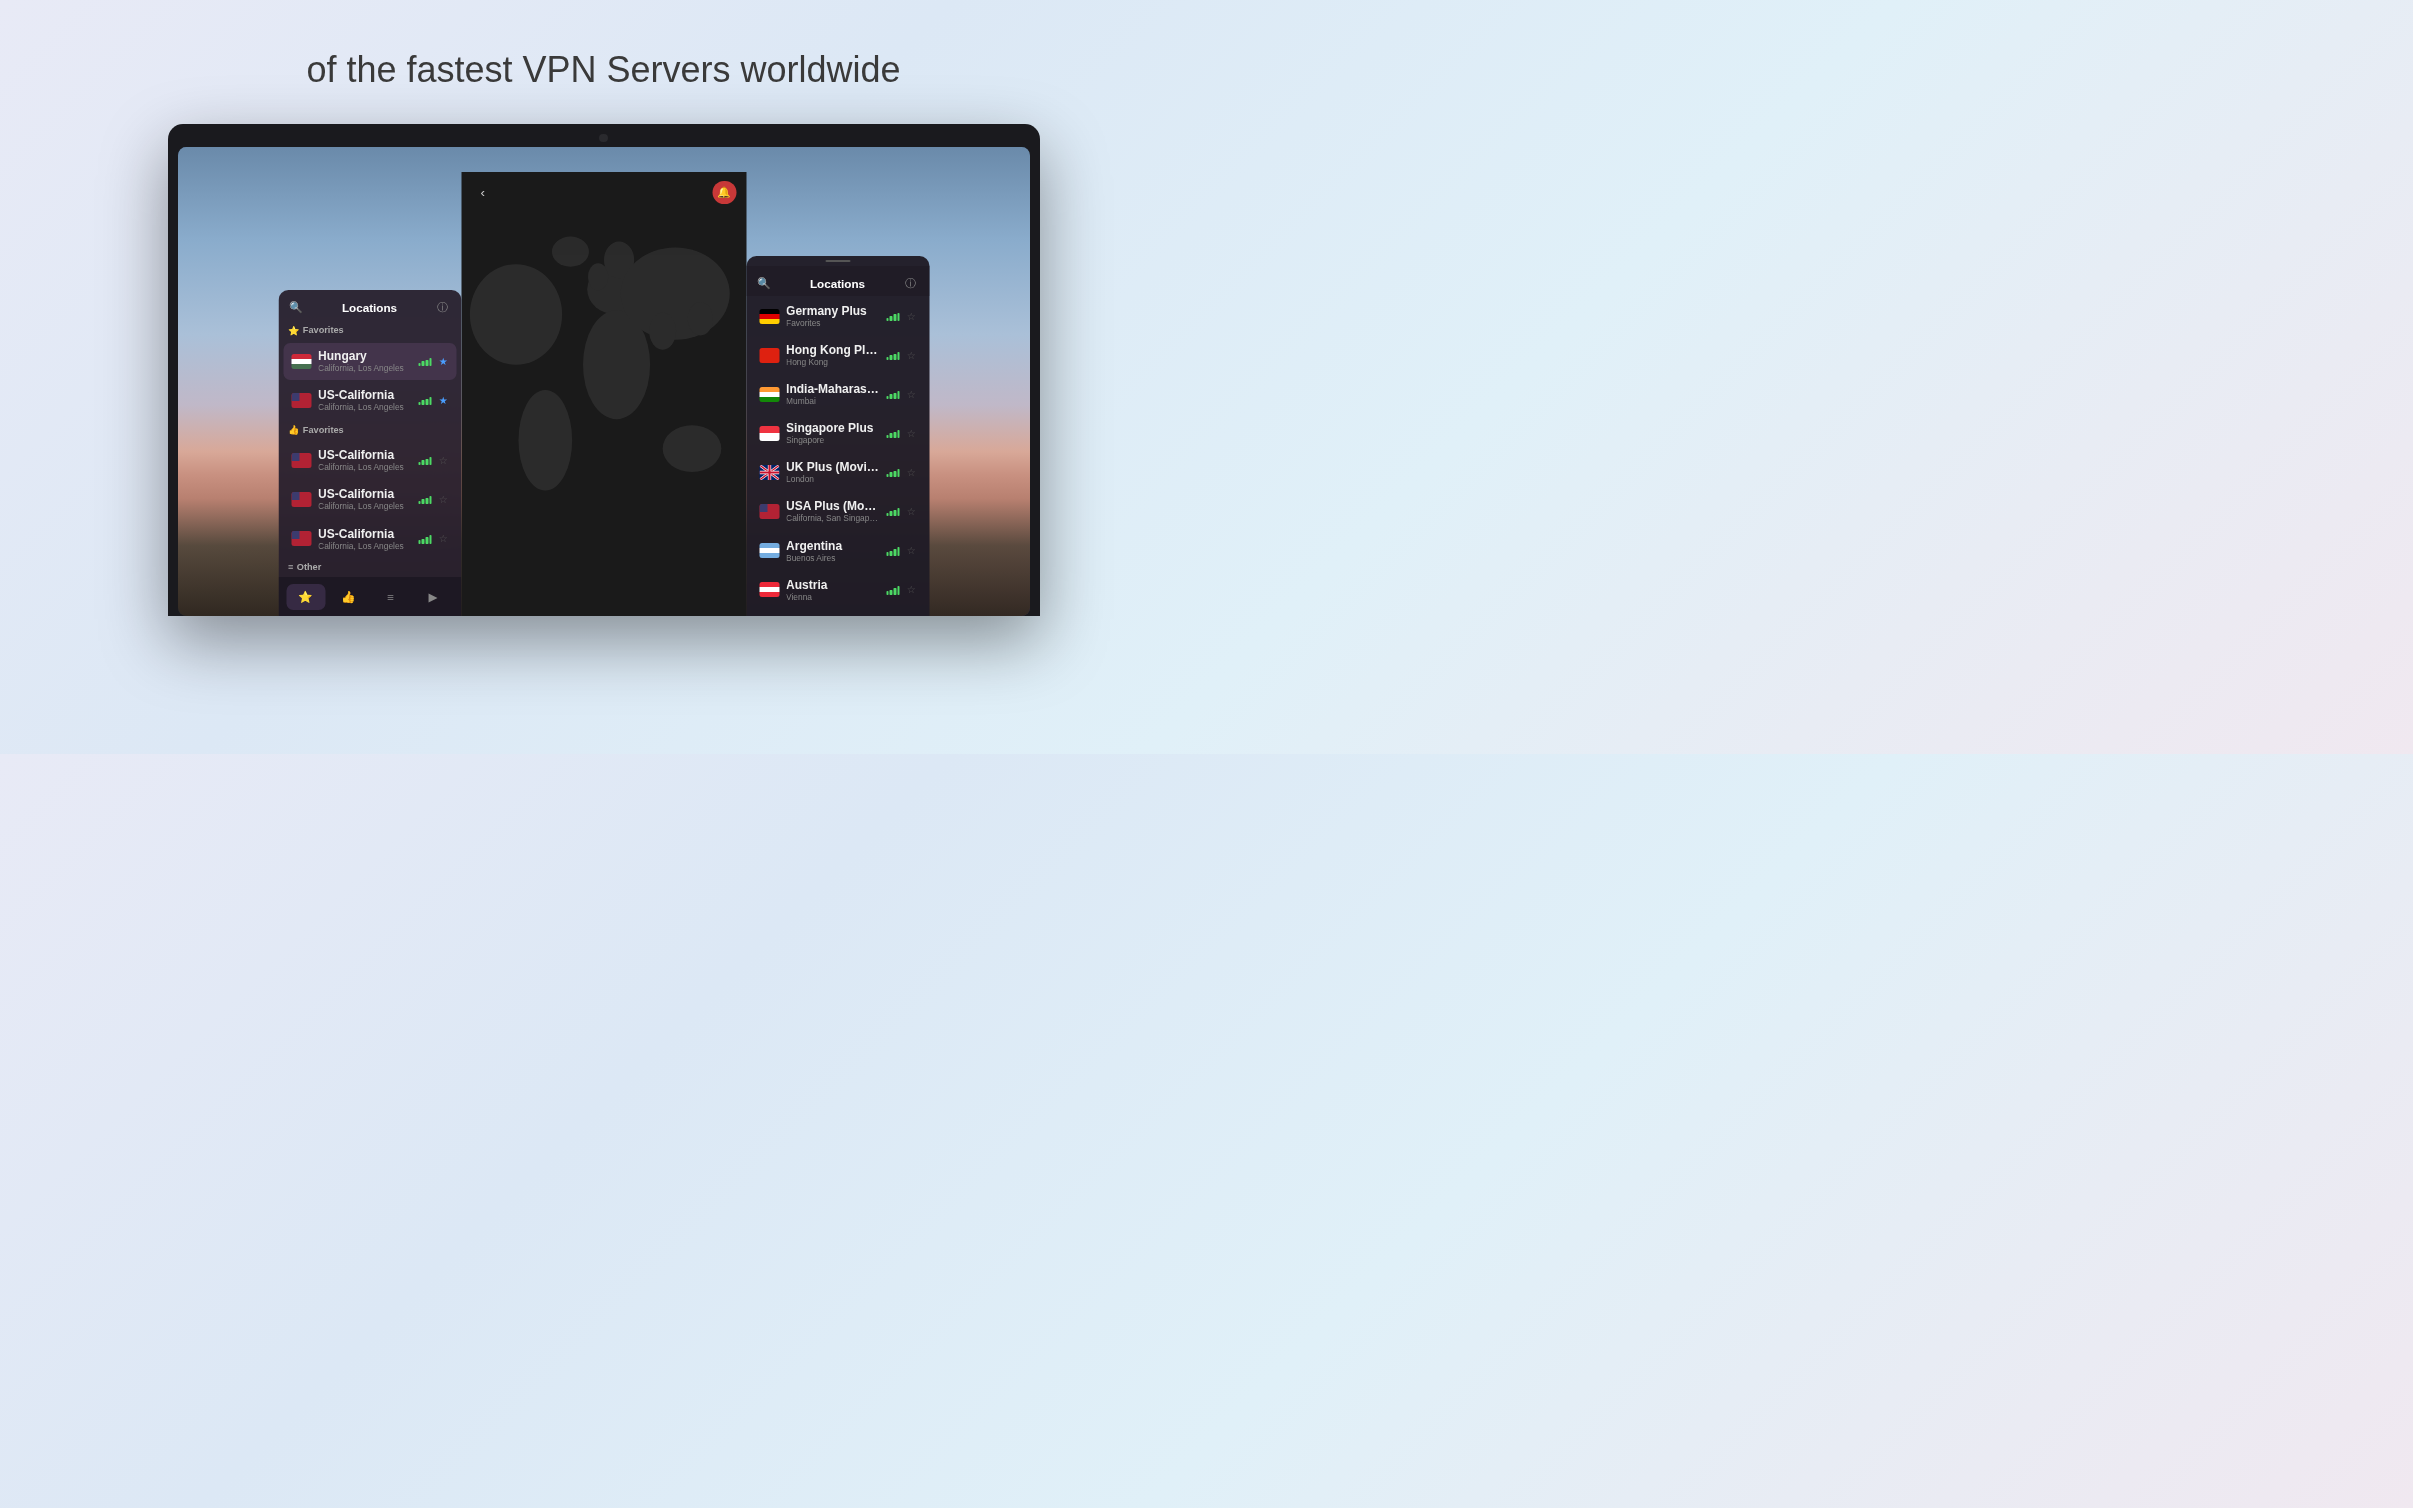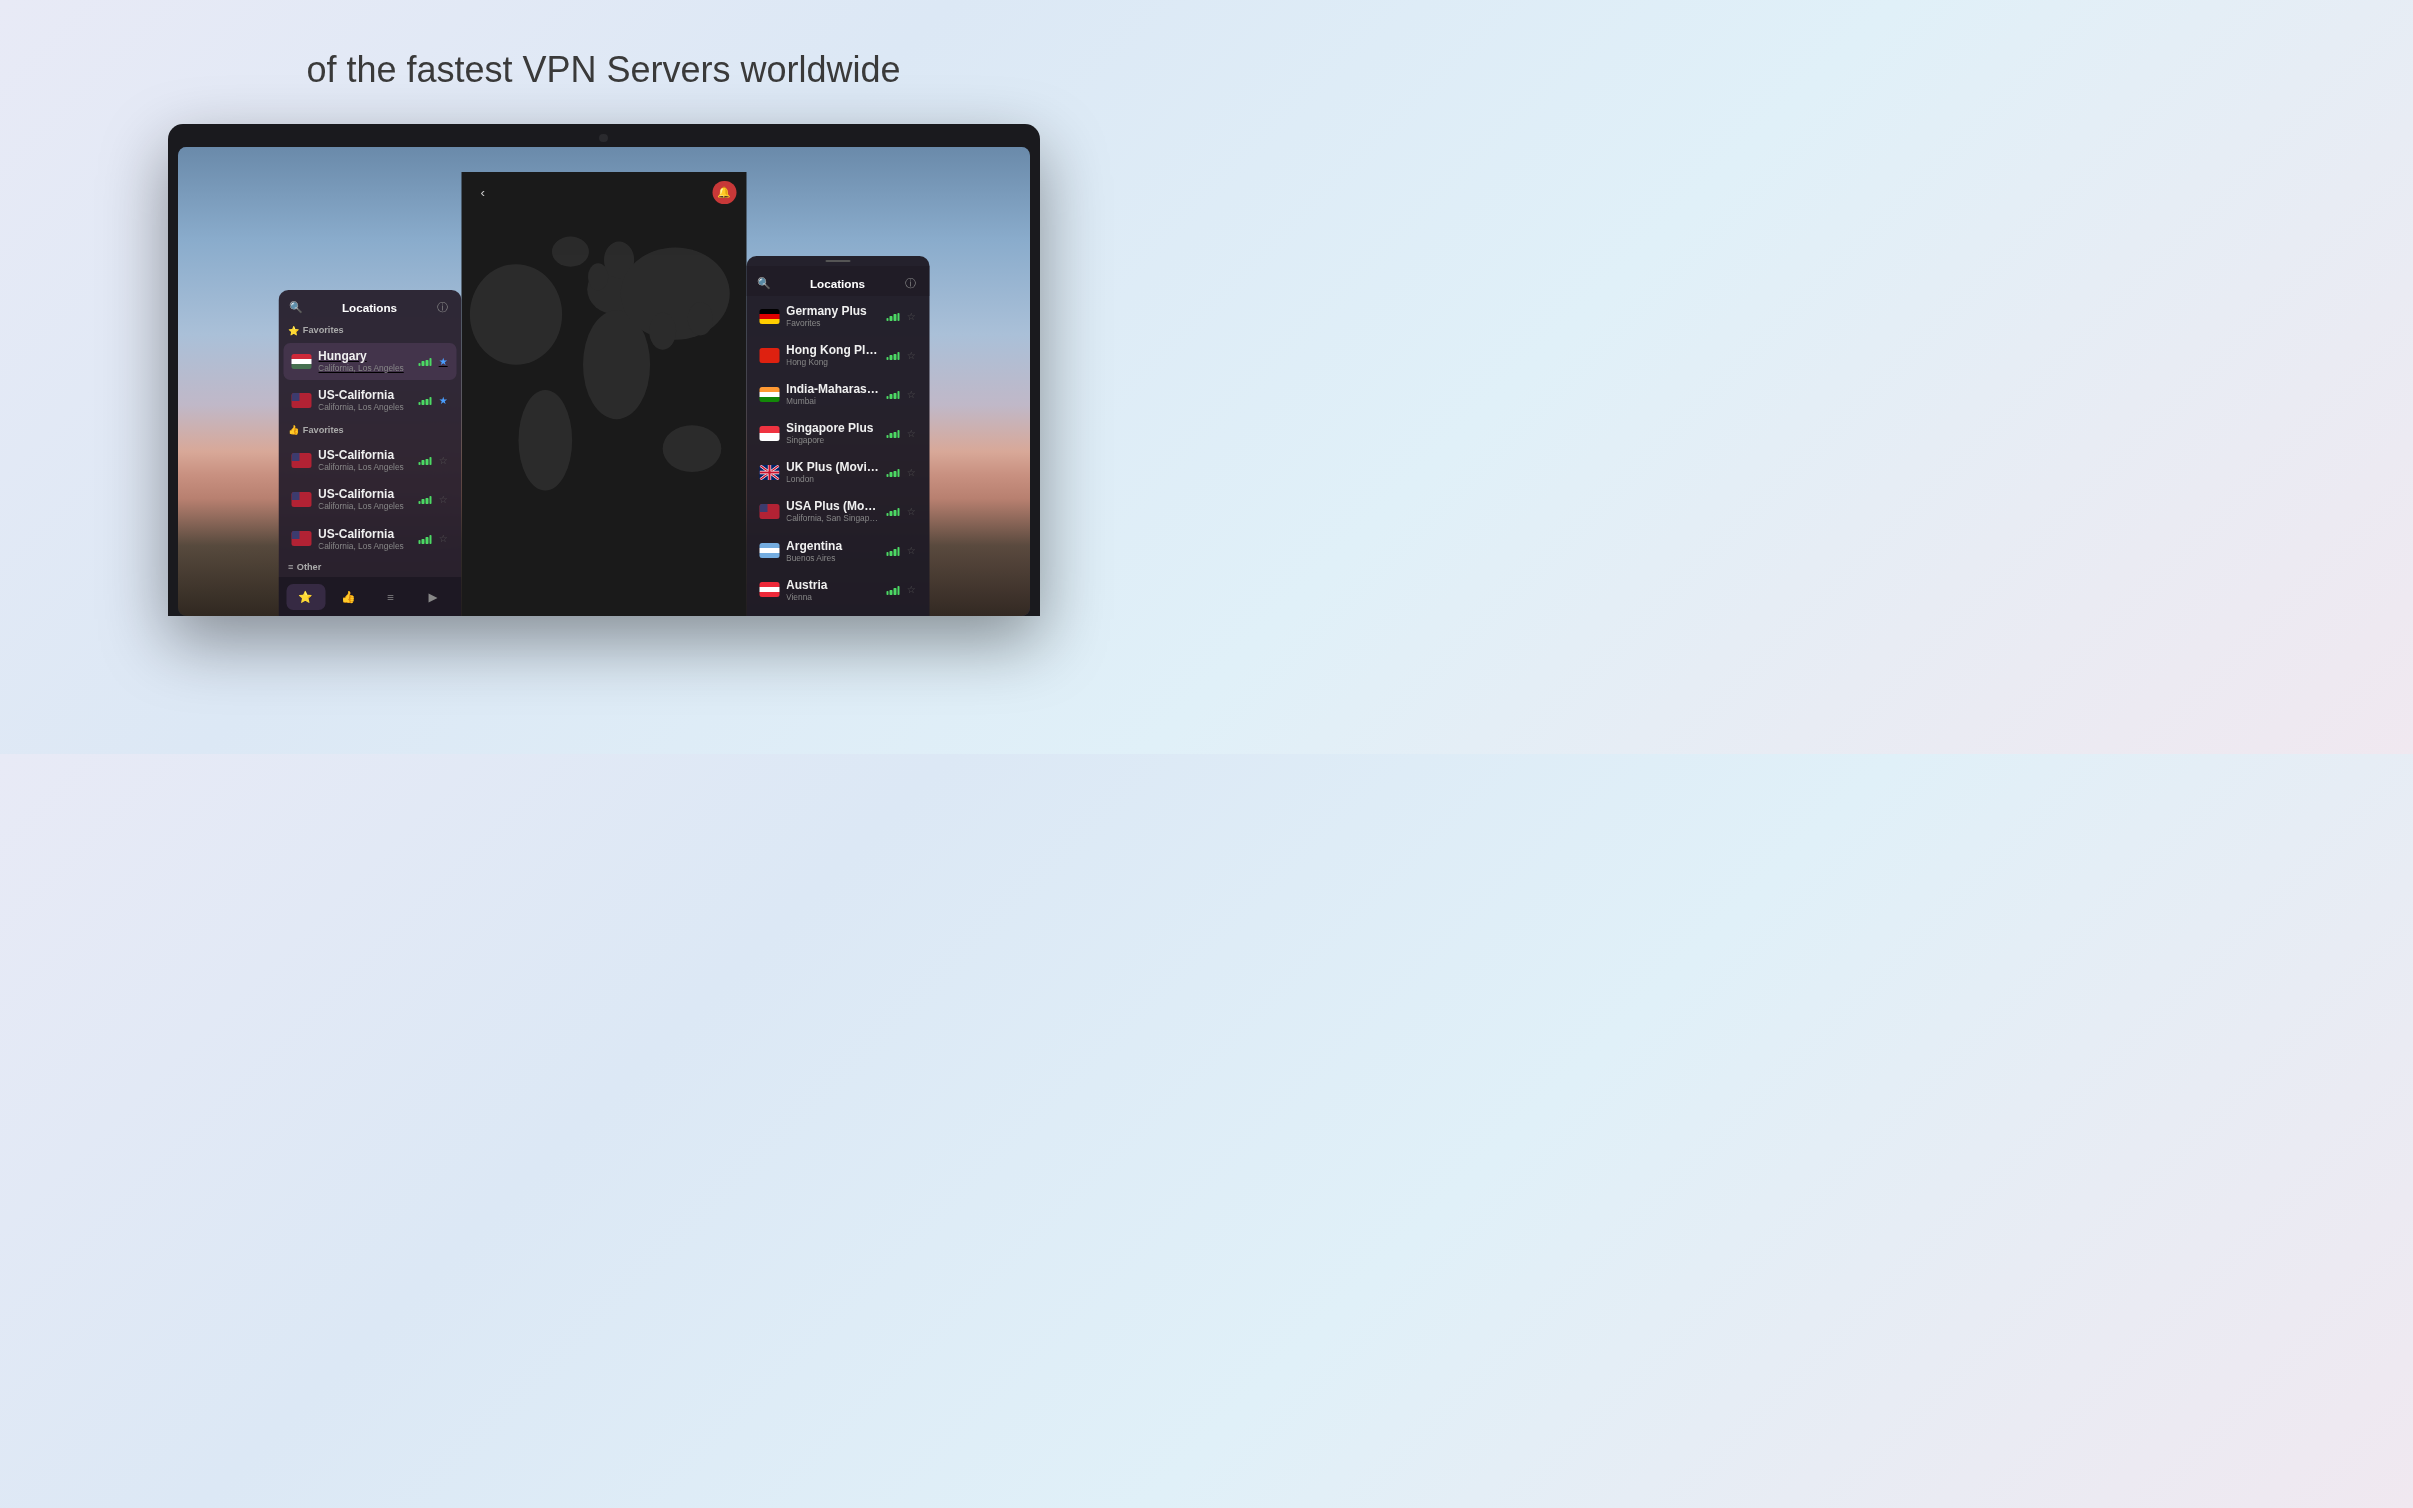--- a/index.html
+++ b/index.html
@@ -144,21 +144,20 @@
       align-items: center;
       padding: 6.7px 8.4px;
       margin: 1.7px 5px;
       border-radius: 6.7px;
       gap: 6.7px;
       cursor: pointer;
     }
 
     .location-item.selected {
       background: rgba(80, 60, 90, 0.6);
-      text-decoration: underline;
     }
 
     .flag-icon {
       width: 20px;
       height: 15px;
       border-radius: 2.5px;
       flex-shrink: 0;
       overflow: hidden;
       display: flex;
     }

